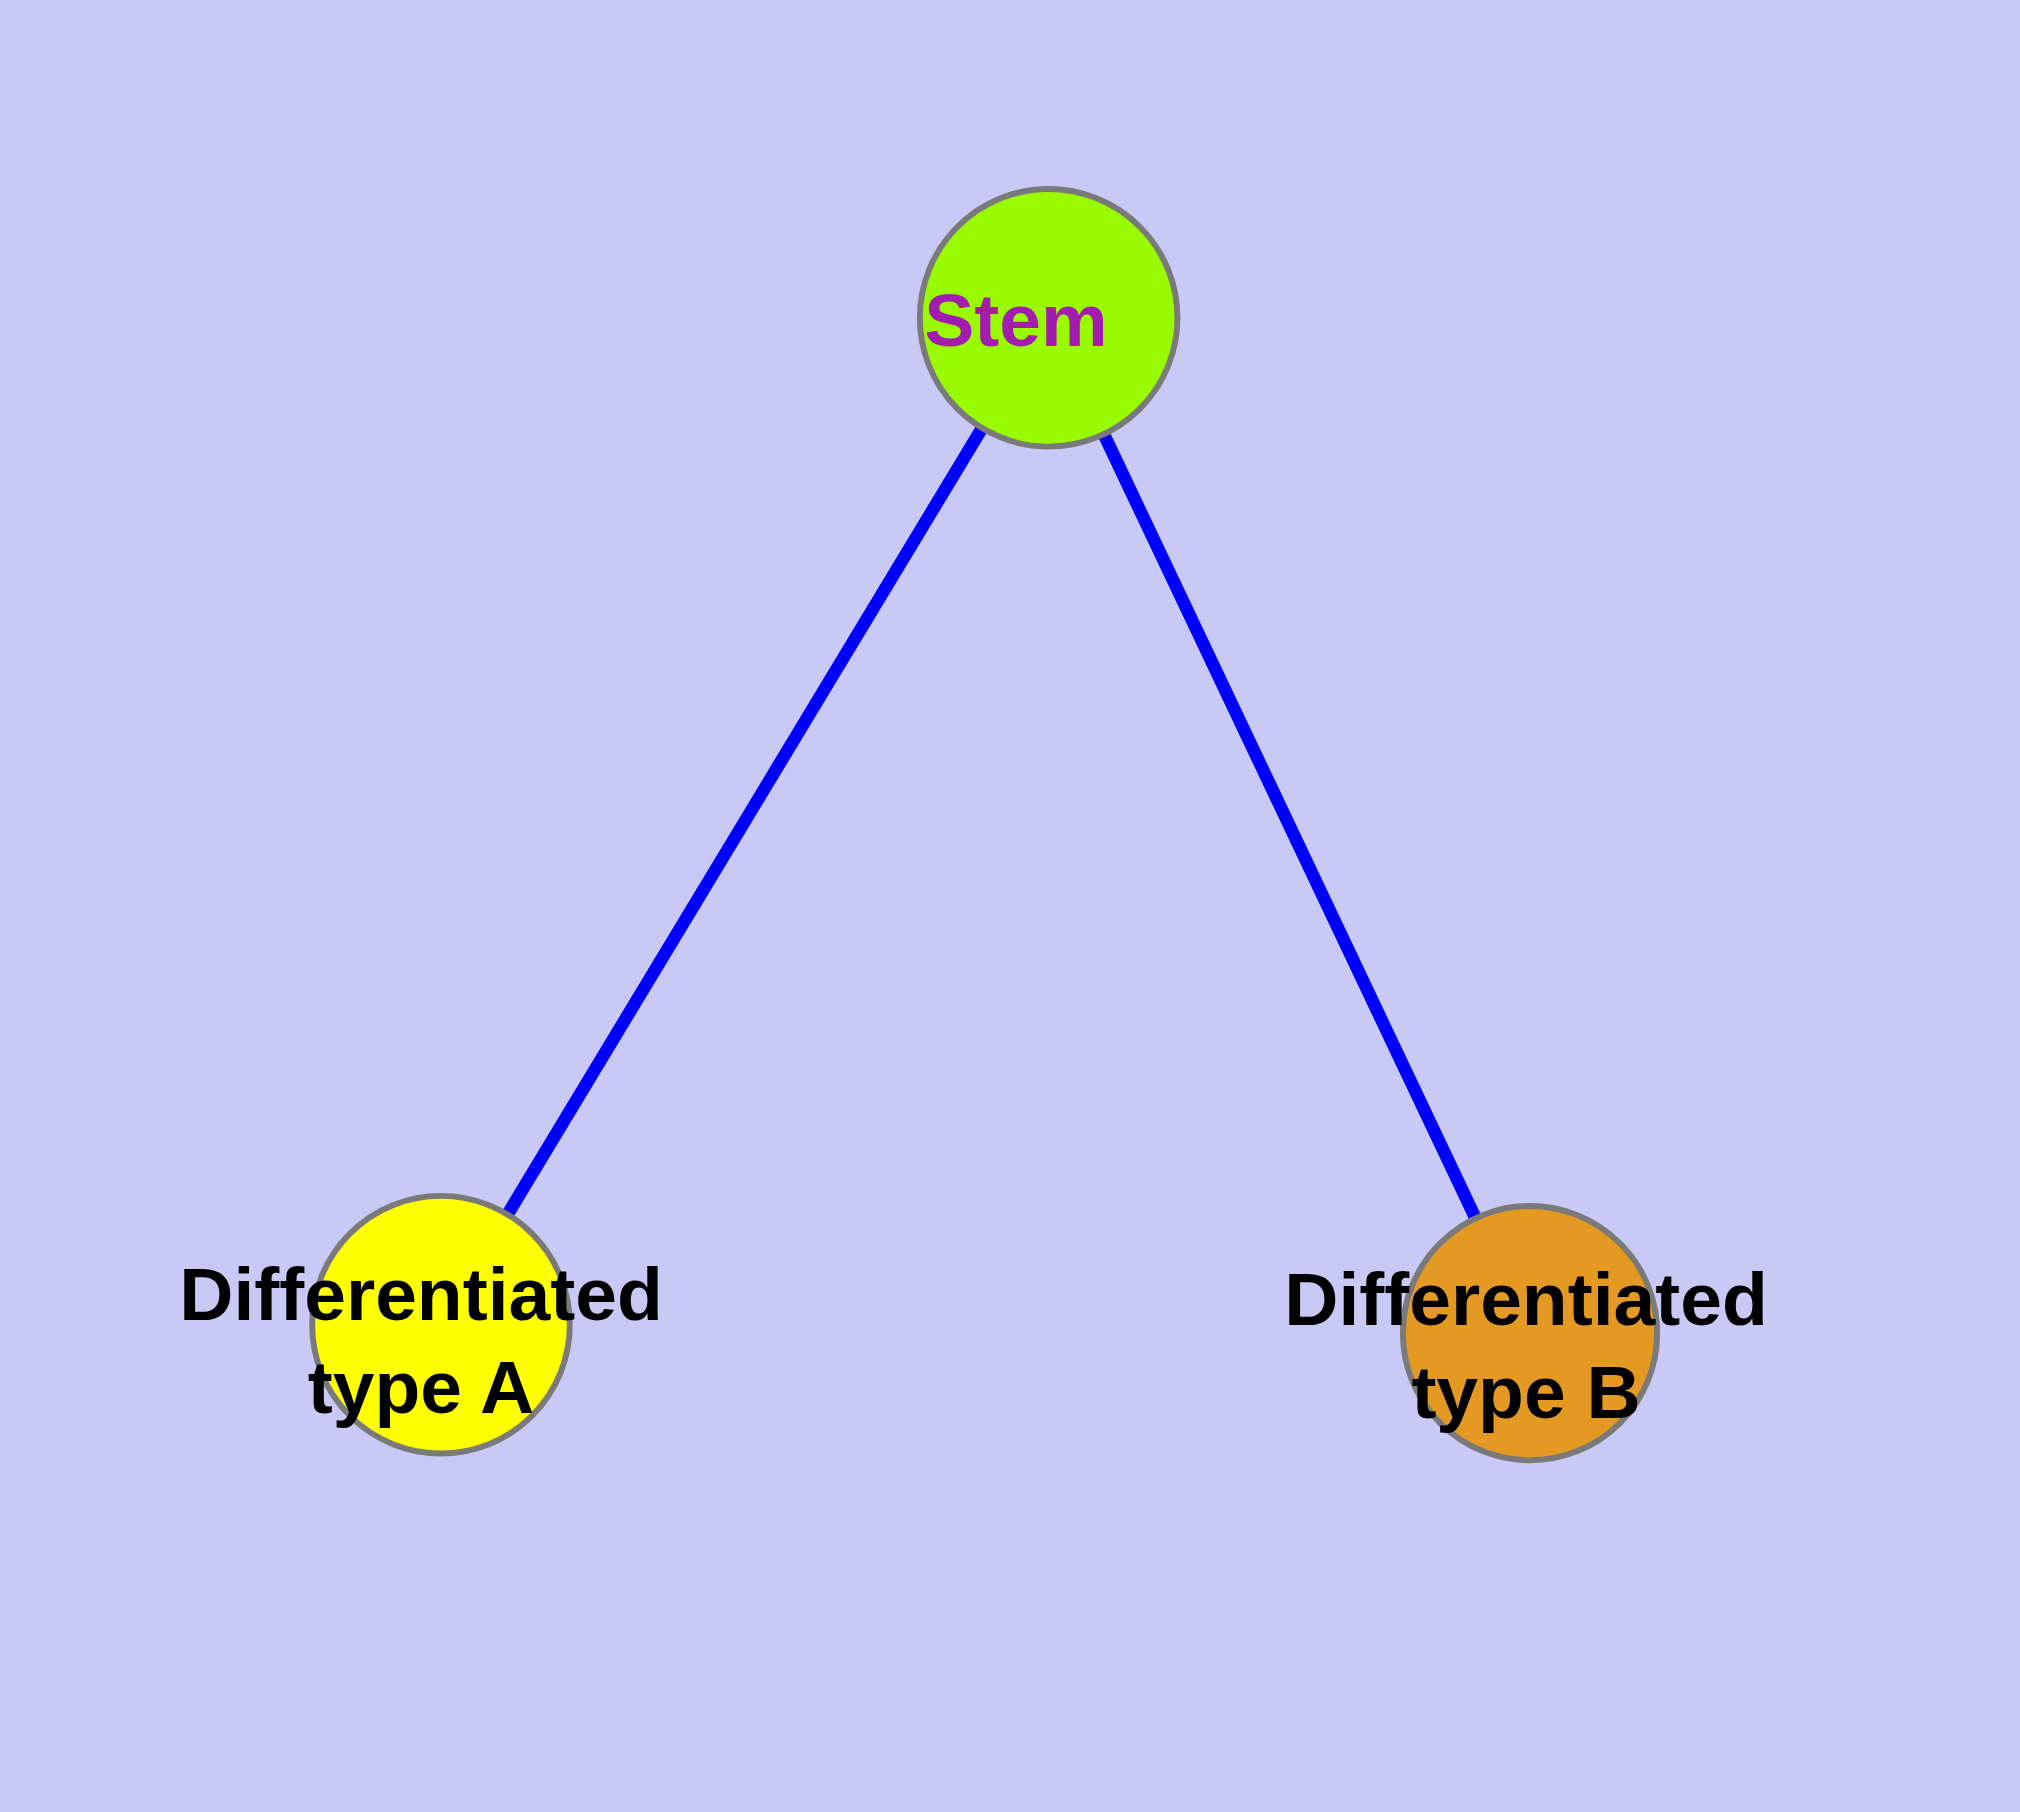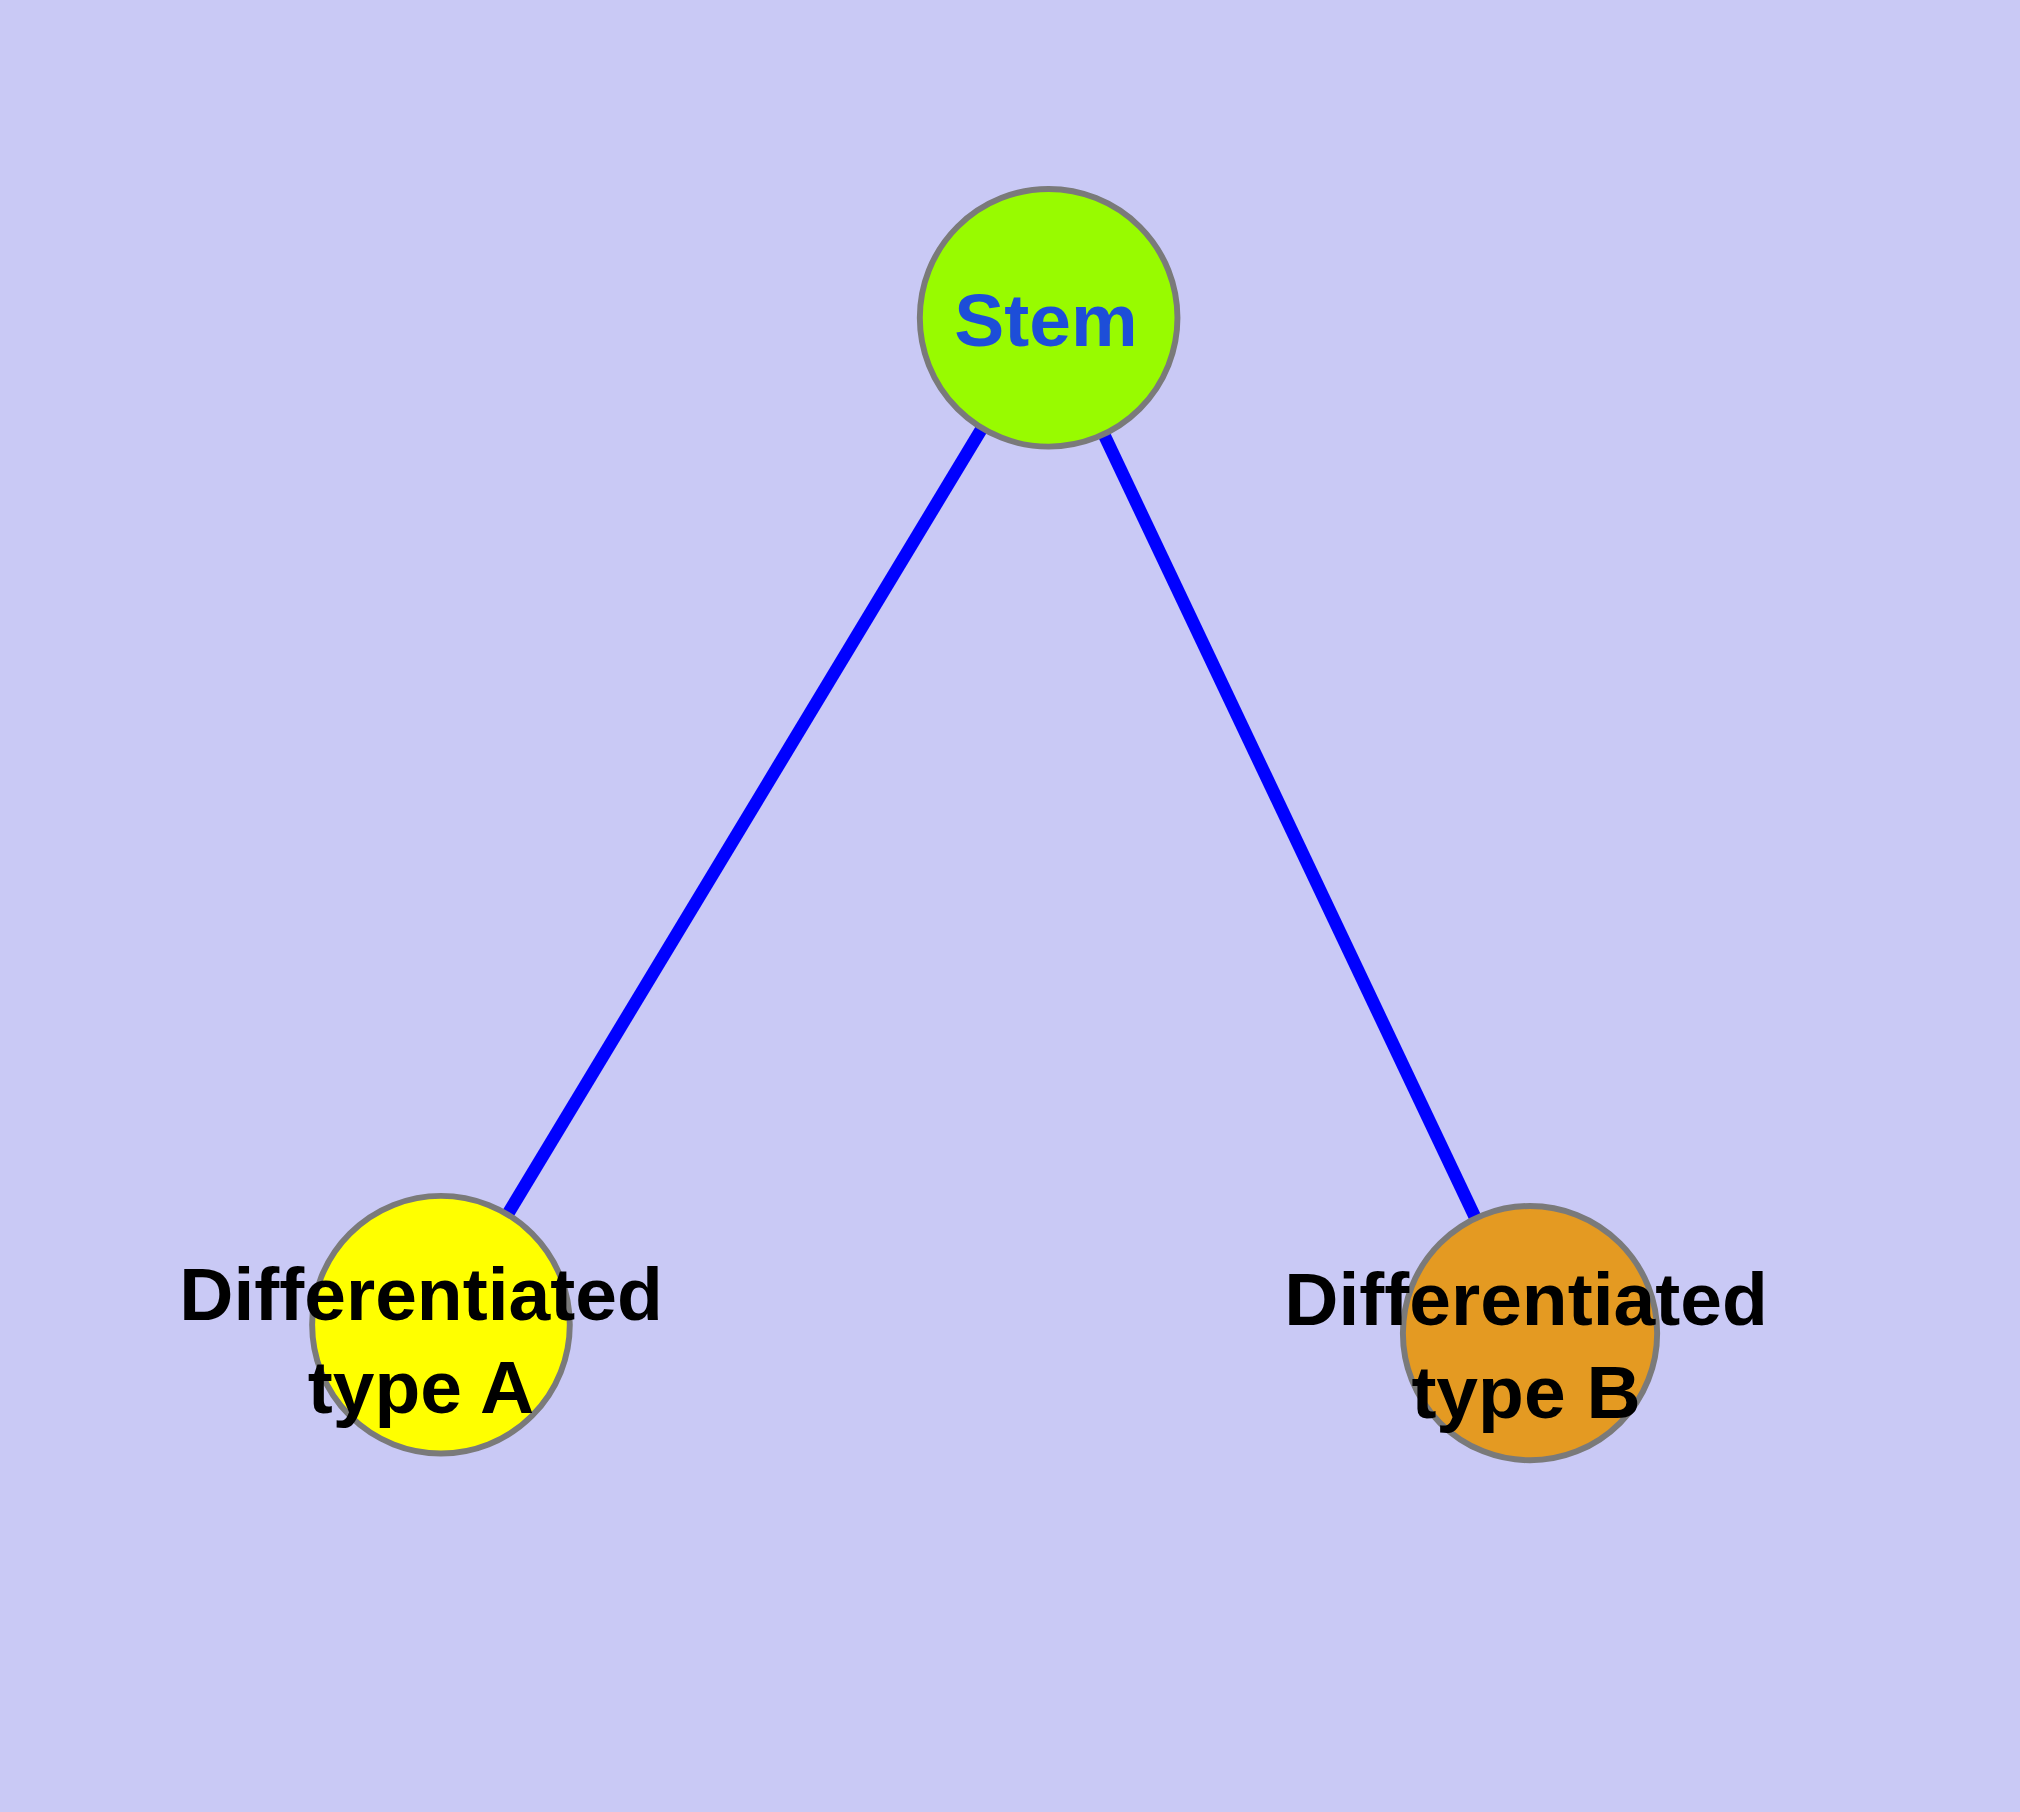--- a/index.html
+++ b/index.html
@@ -43,21 +43,21 @@
 
     <line x1="1237" y1="375" x2="1805" y2="1573" stroke-width="15" stroke="#0000FF"></line>
 
     <circle cx="1237" cy="375" r="152" stroke-width="7" fill="#98FB00" stroke="#7A7A7A"></circle>
 
     <circle cx="520" cy="1563" r="152" stroke-width="7" fill="#FFFF00" stroke="#7A7A7A"></circle>
 
     <circle cx="1805" cy="1573" r="150" stroke-width="7" fill="#E49A22" stroke="#7A7A7A"></circle>
   </svg>
 
-  <div class="node-label" style="left: 1046px; top: 320px; color: #1d4ed8;">Stem</div>
+  <div class="node-label" style="left: 1016px; top: 320px; color: #a21caf;">Stem</div>
 
   <div class="node-label" style="left: 421px; top: 1341px; color: rgb(0, 0, 0);">Differentiated
 type A</div>
 
   <div class="node-label" style="left: 1526px; top: 1346px; color: rgb(0, 0, 0);">Differentiated
 type B</div>
 
 </div>
 
 

